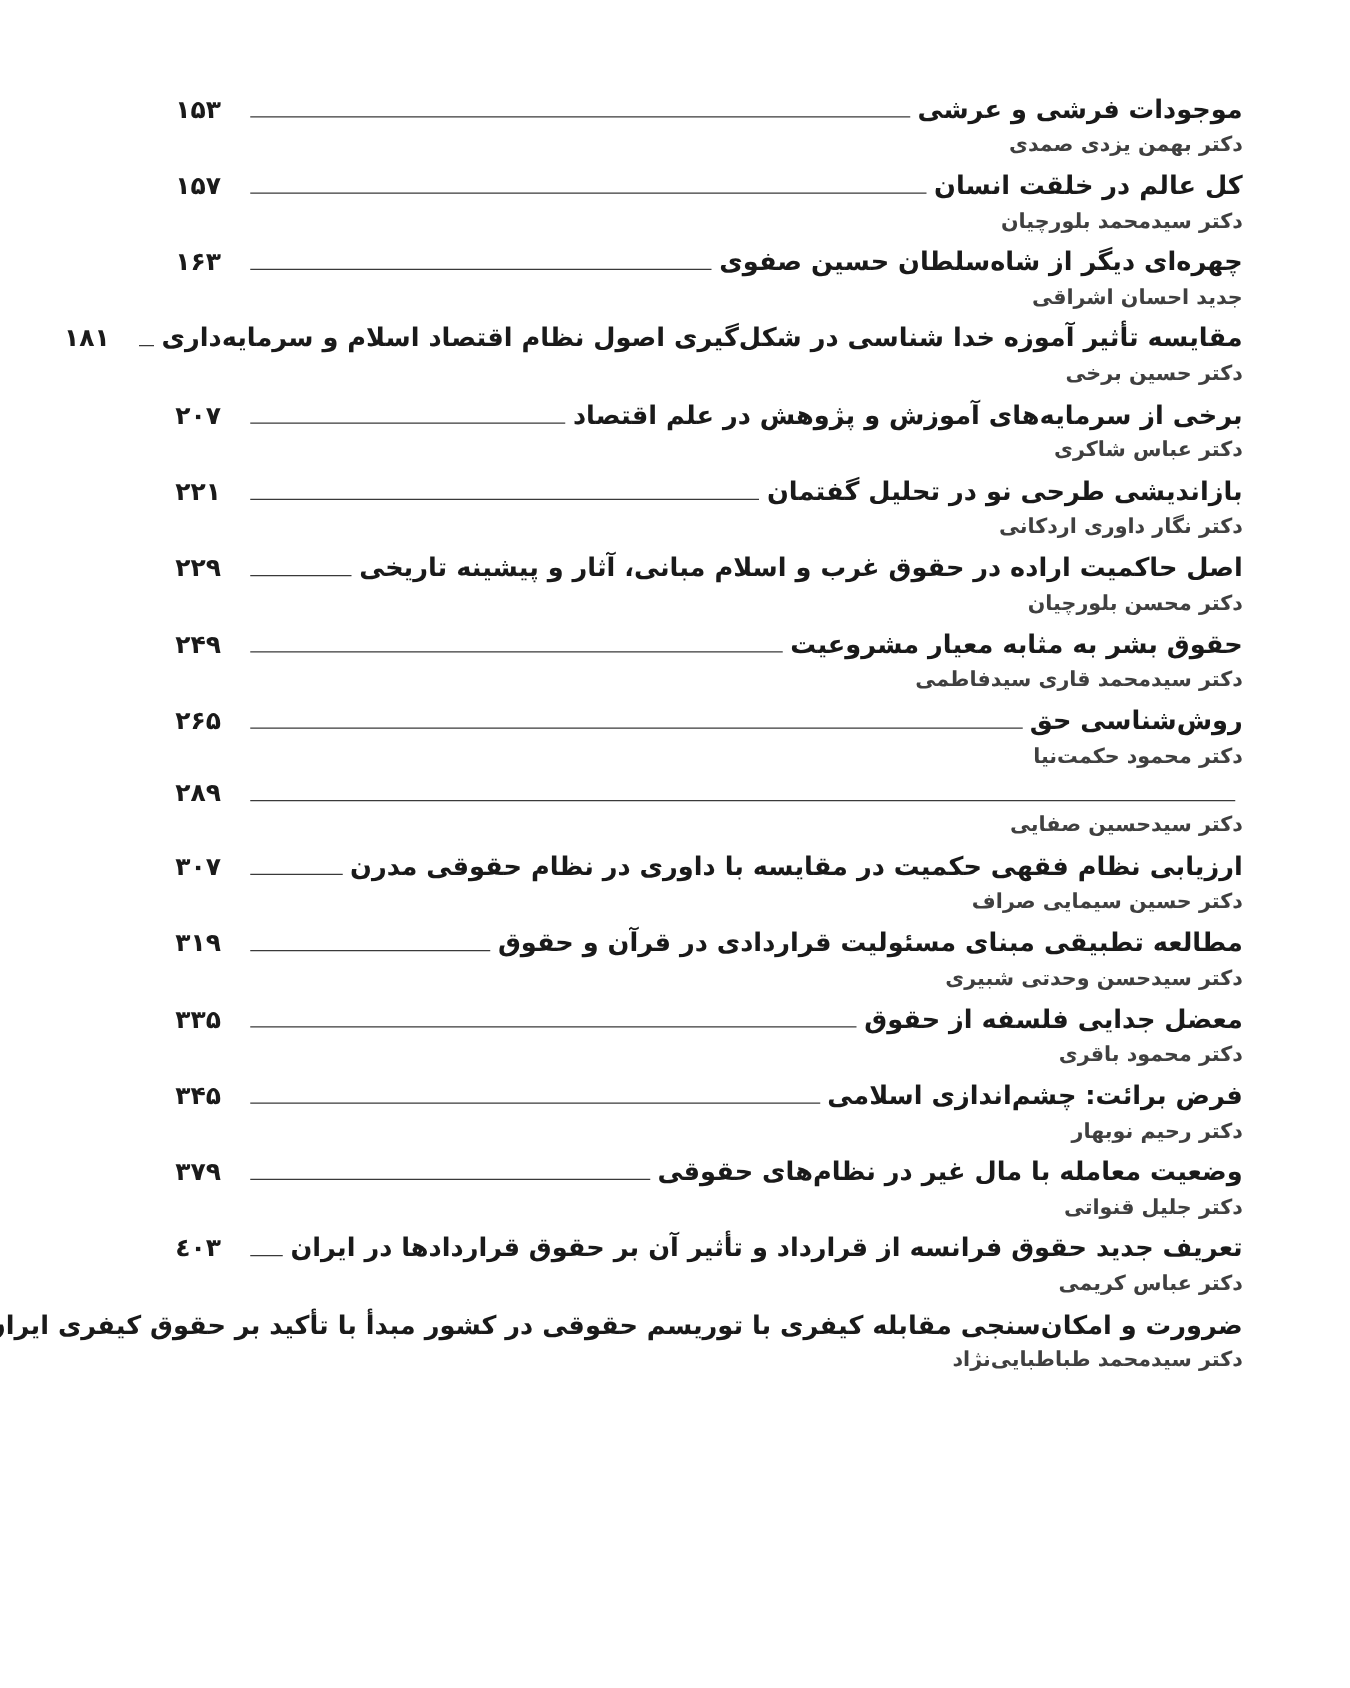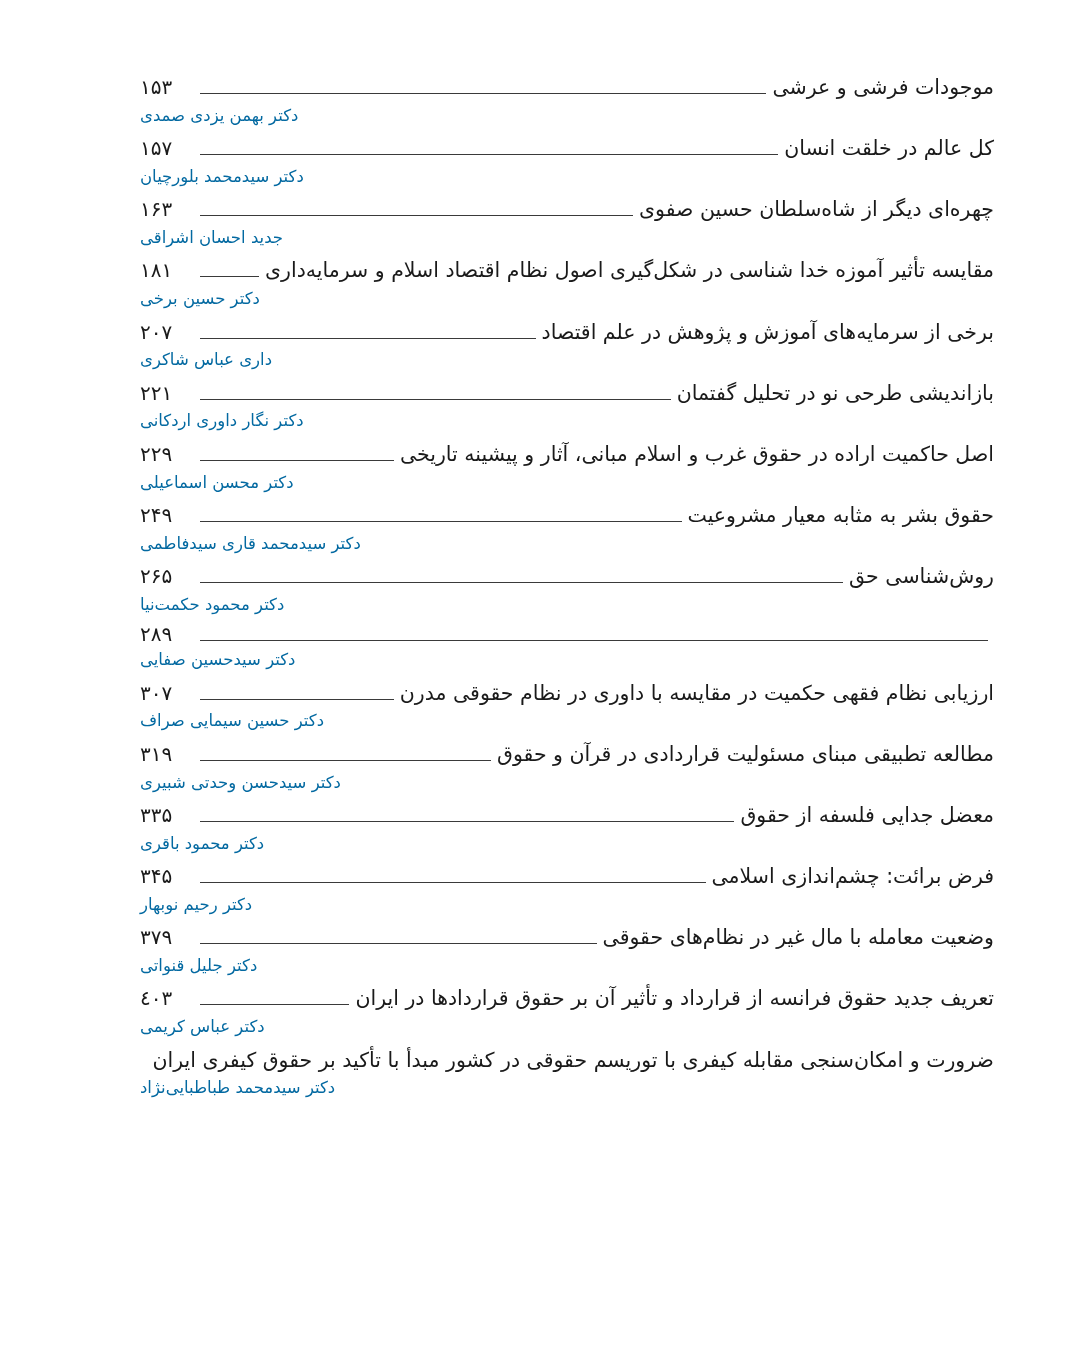--- a/index.html
+++ b/index.html
@@ -29,49 +29,49 @@
   }
   .entry-line {
     display: flex;
     flex-direction: row;
     align-items: baseline;
     width: 100%;
     direction: rtl;
   }
   .title {
     font-size: 20.5px;
-    font-weight: normal;
+    font-weight: bold;
     line-height: 1.5;
     white-space: nowrap;
     letter-spacing: -0.2px;
   }
   .leader {
     flex: 1 1 auto;
     position: relative;
     height: 1px;
     margin: 0 6px 6px 6px;
     border-bottom: 1.2px solid #3a3a3a;
     min-width: 12px;
   }
   .page-num {
     font-size: 20px;
-    font-weight: normal;
+    font-weight: bold;
     white-space: nowrap;
     letter-spacing: 0.5px;
     min-width: 54px;
     text-align: left;
     direction: rtl;
   }
   .author {
     font-size: 16.5px;
-    font-weight: normal;
-    text-align: left;
+    font-weight: bold;
+    text-align: right;
     line-height: 1.6;
     margin: 0 0 4px 0;
-    color: #0369a1;
+    color: #404040;
   }
   .entry:last-child { margin-bottom: 0; }
 </style>
 </head>
 <body>
 
 <div class="page">
   <div class="toc" id="toc">
       <div class="entry">
         <div class="entry-line">
@@ -104,37 +104,37 @@
           <span class="page-num">۱۸۱</span>
         </div>
         <div class="author">دکتر حسین برخی</div>
       </div>
       <div class="entry">
         <div class="entry-line">
           <span class="title">برخی از سرمایه‌های آموزش و پژوهش در علم اقتصاد</span>
           <span class="leader"></span>
           <span class="page-num">۲۰۷</span>
         </div>
-        <div class="author">داری عباس شاکری</div>
+        <div class="author">دکتر عباس شاکری</div>
       </div>
       <div class="entry">
         <div class="entry-line">
           <span class="title">بازاندیشی طرحی نو در تحلیل گفتمان</span>
           <span class="leader"></span>
           <span class="page-num">۲۲۱</span>
         </div>
         <div class="author">دکتر نگار داوری اردکانی</div>
       </div>
       <div class="entry">
         <div class="entry-line">
           <span class="title">اصل حاکمیت اراده در حقوق غرب و اسلام مبانی، آثار و پیشینه تاریخی</span>
           <span class="leader"></span>
           <span class="page-num">۲۲۹</span>
         </div>
-        <div class="author">دکتر محسن اسماعیلی</div>
+        <div class="author">دکتر محسن بلورچیان</div>
       </div>
       <div class="entry">
         <div class="entry-line">
           <span class="title">حقوق بشر به مثابه معیار مشروعیت</span>
           <span class="leader"></span>
           <span class="page-num">۲۴۹</span>
         </div>
         <div class="author">دکتر سیدمحمد قاری سیدفاطمی</div>
       </div>
       <div class="entry">

